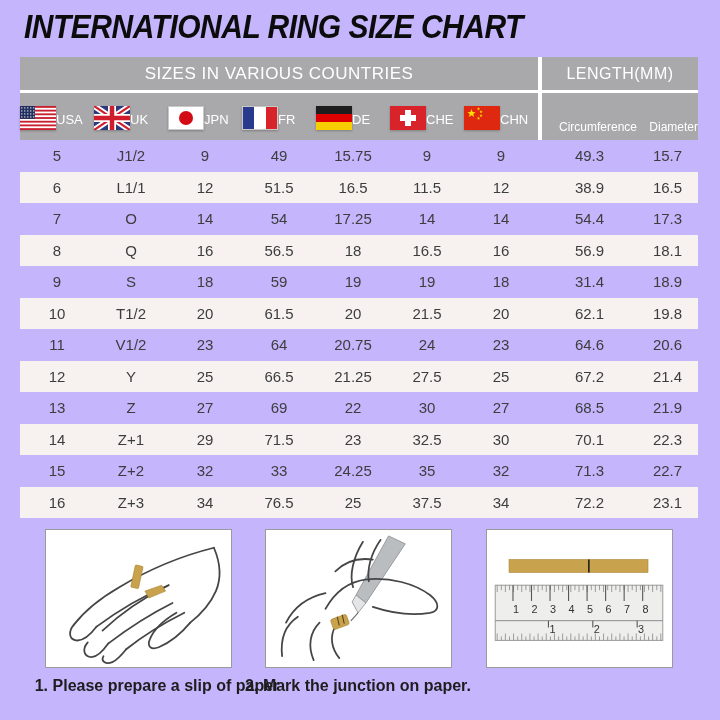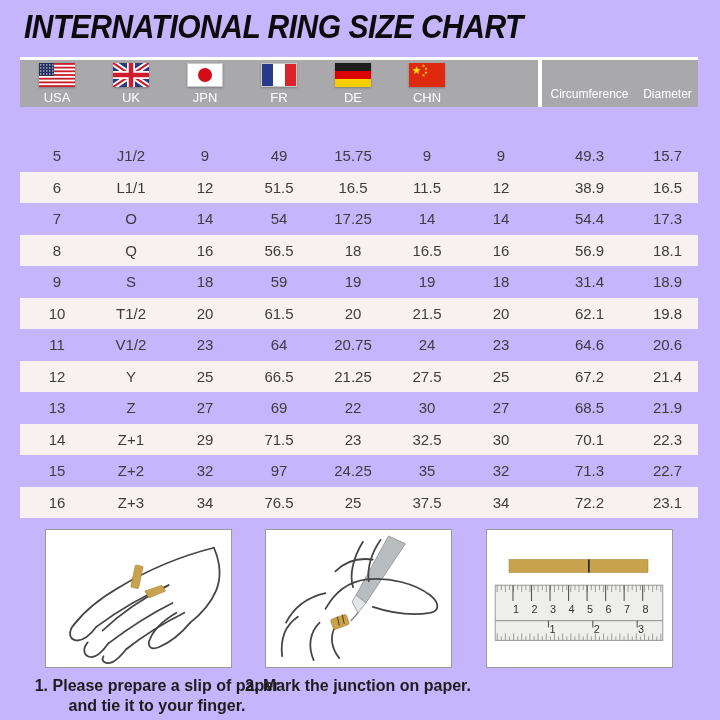--- a/index.html
+++ b/index.html
@@ -11,25 +11,25 @@
          transform:scale(1.0,1.12);transform-origin:left top}
   .tableWrap{position:absolute;left:20px;top:57px;width:678px}
   .band1{display:grid;grid-template-columns:518px 4px 156px;height:33px}
   .gcell{background:#a9a9ab;color:#fff;display:flex;align-items:center;justify-content:center;
          font-size:17px;letter-spacing:.5px}
   .gcell.small{font-size:16px}
   .vdiv{background:#fff}
   .hdiv{height:3px;background:#fff}
   .band2{display:grid;grid-template-columns:518px 4px 156px;height:47px}
   .countries{background:#a9a9ab;display:grid;grid-template-columns:repeat(7,1fr)}
-  .flag-cell{display:flex;flex-direction:column;align-items:center;padding-top:3px}
+  .flag-cell{display:flex;align-items:center;padding-top:3px}
   .flag{filter:drop-shadow(0 1px 1px rgba(0,0,0,.25))}
   .flag-code{color:#fff;font-size:13px;margin-top:3px}
   .lengthLabels{background:#a9a9ab;display:flex;align-items:flex-end;padding-bottom:6px}
-  .lengthLabels span{color:#fff;font-size:12px;text-align:center;display:inline-block}
+  .lengthLabels span{color:#fff;font-size:12px;text-align:right;display:inline-block}
   .lenC{width:95px}.lenD{width:61px}
   .tbody{position:absolute;left:20px;top:140px;width:678px}
   .trow{display:grid;grid-template-columns:repeat(7,74px) 4px 95px 61px;height:31.5px;
         align-items:center;text-align:center;font-size:15px;color:#3d3d3d}
   .trow.alt{background:#f7f2f0}
   .steps{position:absolute;left:0;top:529px;width:720px;height:191px}
   .stepBox{position:absolute;top:0;width:187px;height:139px;background:#fff;border:1px solid #9a9a9a}
   .stepBox svg{width:100%;height:100%;display:block}
   #box1{left:45px}#box2{left:265px}#box3{left:486px}
   .caption{position:absolute;top:147px;width:250px;text-align:center;font-size:16px;
@@ -39,20 +39,25 @@
   .sk2{fill:none;stroke:#6e6e6e;stroke-width:1.2;stroke-linecap:round}
 </style>
 </head>
 <body>
 
 <div id="page">
 
   <h1 class="title">INTERNATIONAL RING SIZE CHART</h1>
 
   <div class="tableWrap">
+    <div class="band1">
+      <div class="gcell">SIZES IN VARIOUS COUNTRIES</div>
+      <div class="vdiv"></div>
+      <div class="gcell small">LENGTH(MM)</div>
+    </div>
     <div class="hdiv"></div>
     <div class="band2">
       <div class="countries" id="countries">
           <div class="flag-cell">
             <svg width="36" height="24" viewBox="0 0 36 24" class="flag">
               <rect x="0" y="0" width="36" height="24" fill="#fff"></rect>
               <rect x="0" y="0.00" width="36" height="1.85" fill="#c8202f"></rect>
               <rect x="0" y="3.69" width="36" height="1.85" fill="#c8202f"></rect>
               <rect x="0" y="7.38" width="36" height="1.85" fill="#c8202f"></rect>
               <rect x="0" y="11.08" width="36" height="1.85" fill="#c8202f"></rect>
@@ -116,20 +121,28 @@
           <div class="flag-cell">
             <svg width="36" height="24" viewBox="0 0 36 24" class="flag">
               <rect x="0" y="0" width="36" height="8" fill="#1d1d1d"></rect>
               <rect x="0" y="8" width="36" height="8" fill="#dd0000"></rect>
               <rect x="0" y="16" width="36" height="8" fill="#f7cf00"></rect>
             </svg>
             <div class="flag-code">DE</div>
           </div>
           <div class="flag-cell">
             <svg width="36" height="24" viewBox="0 0 36 24" class="flag">
+              <rect x="0" y="0" width="36" height="24" fill="#d8232a"></rect>
+              <rect x="15" y="4" width="6" height="16" fill="#fff"></rect>
+              <rect x="10" y="9" width="16" height="6" fill="#fff"></rect>
+            </svg>
+            <div class="flag-code">CHE</div>
+          </div>
+          <div class="flag-cell">
+            <svg width="36" height="24" viewBox="0 0 36 24" class="flag">
               <rect x="0" y="0" width="36" height="24" fill="#de2910"></rect>
               <polygon points="7.50,3.10 8.59,6.00 11.68,6.14 9.26,8.07 10.09,11.06 7.50,9.35 4.91,11.06 5.74,8.07 3.32,6.14 6.41,6.00" fill="#ffde00"></polygon>
               <polygon points="14.50,1.10 14.92,2.22 16.12,2.27 15.18,3.02 15.50,4.18 14.50,3.51 13.50,4.18 13.82,3.02 12.88,2.27 14.08,2.22" fill="#ffde00"></polygon>
               <polygon points="17.00,4.10 17.42,5.22 18.62,5.27 17.68,6.02 18.00,7.18 17.00,6.51 16.00,7.18 16.32,6.02 15.38,5.27 16.58,5.22" fill="#ffde00"></polygon>
               <polygon points="17.00,7.90 17.42,9.02 18.62,9.07 17.68,9.82 18.00,10.98 17.00,10.31 16.00,10.98 16.32,9.82 15.38,9.07 16.58,9.02" fill="#ffde00"></polygon>
               <polygon points="14.50,10.70 14.92,11.82 16.12,11.87 15.18,12.62 15.50,13.78 14.50,13.11 13.50,13.78 13.82,12.62 12.88,11.87 14.08,11.82" fill="#ffde00"></polygon>
             </svg>
             <div class="flag-code">CHN</div>
           </div>
         </div>
@@ -259,21 +272,21 @@
         <div class="tcell">32.5</div>
         <div class="tcell">30</div>
         <div class="spacer"></div>
         <div class="tcell">70.1</div>
         <div class="tcell">22.3</div>
       </div>
       <div class="trow">
         <div class="tcell">15</div>
         <div class="tcell">Z+2</div>
         <div class="tcell">32</div>
-        <div class="tcell">97</div>
+        <div class="tcell">33</div>
         <div class="tcell">24.25</div>
         <div class="tcell">35</div>
         <div class="tcell">32</div>
         <div class="spacer"></div>
         <div class="tcell">71.3</div>
         <div class="tcell">22.7</div>
       </div>
       <div class="trow alt">
         <div class="tcell">16</div>
         <div class="tcell">Z+3</div>
@@ -435,21 +448,20 @@
             <line x1="163.6" y1="112" x2="163.6" y2="108" stroke="#777" stroke-width="0.7"></line>
             <line x1="167.7" y1="112" x2="167.7" y2="105" stroke="#777" stroke-width="0.7"></line>
             <line x1="171.9" y1="112" x2="171.9" y2="108" stroke="#777" stroke-width="0.7"></line>
             <line x1="176.0" y1="112" x2="176.0" y2="105" stroke="#777" stroke-width="0.7"></line>
           </g>
       </svg>
     </div>
 
     <div class="caption" id="cap1">
       <div>1. Please prepare a slip of paper</div>
-      <div>and tie it to your finger.</div>
     </div>
     <div class="caption" id="cap2">
       <div>2. Mark the junction on paper.</div>
       <div></div>
     </div>
   </div>
 
 </div>
 
 </body></html>

